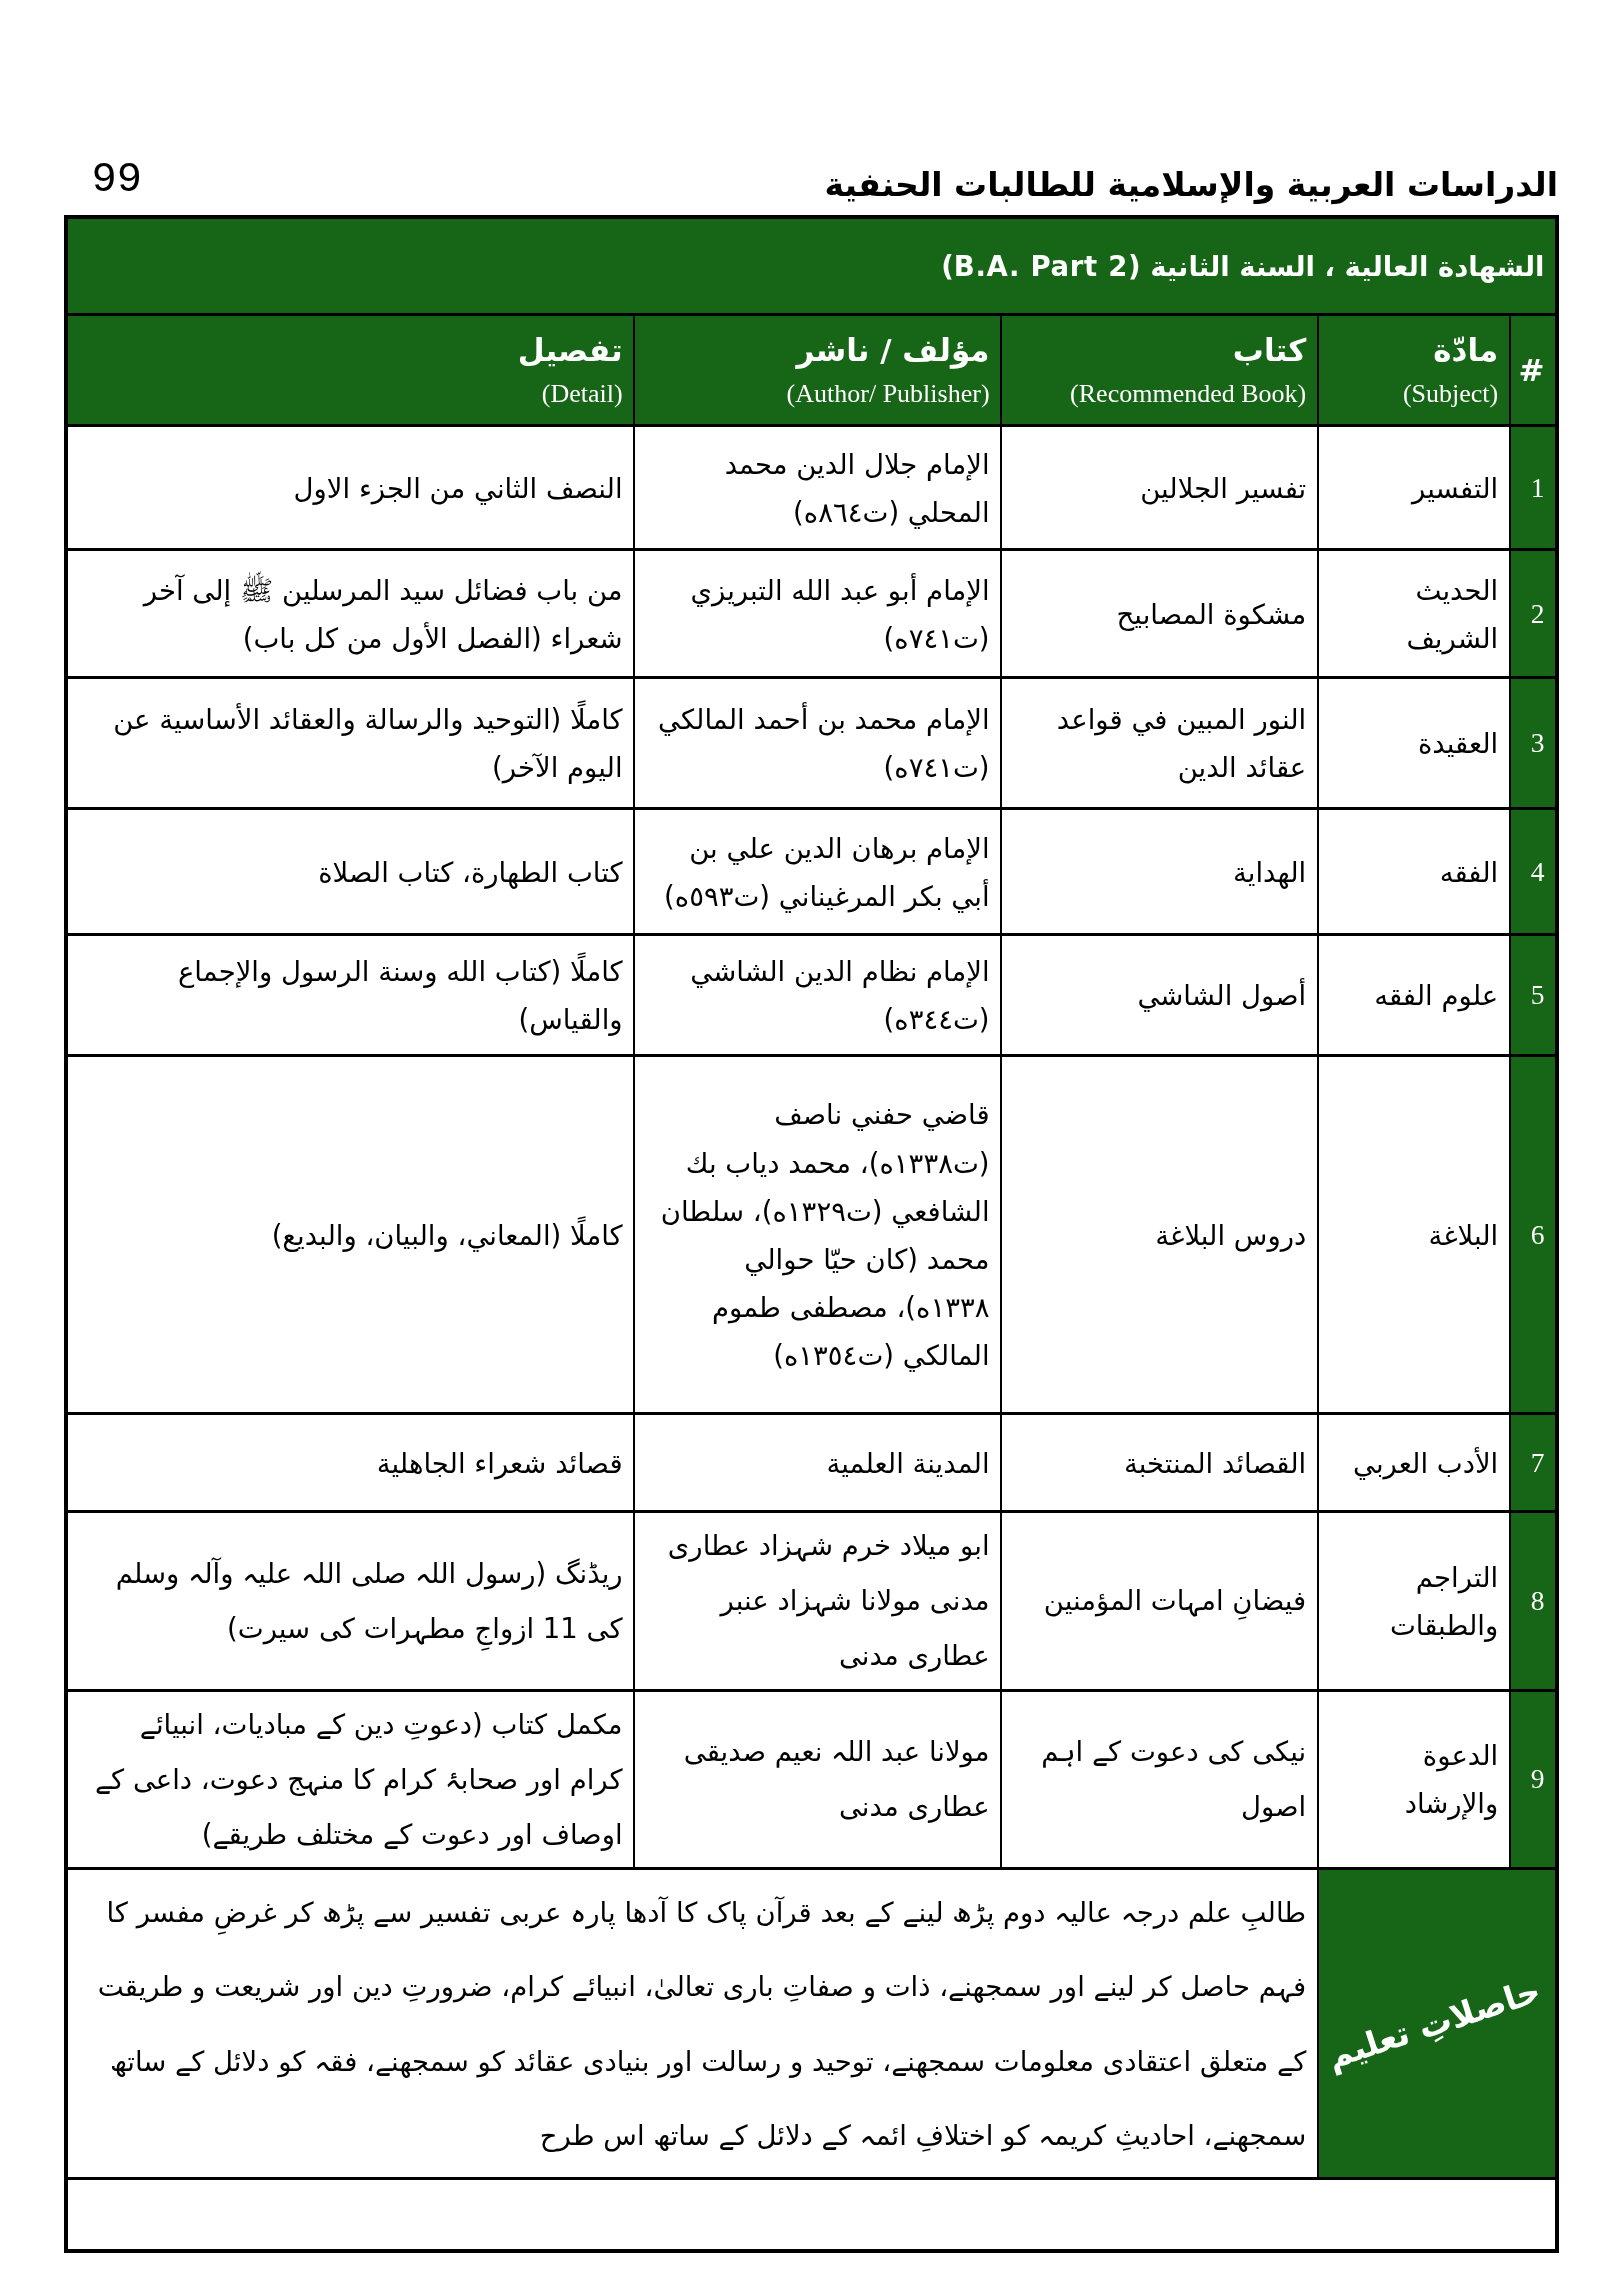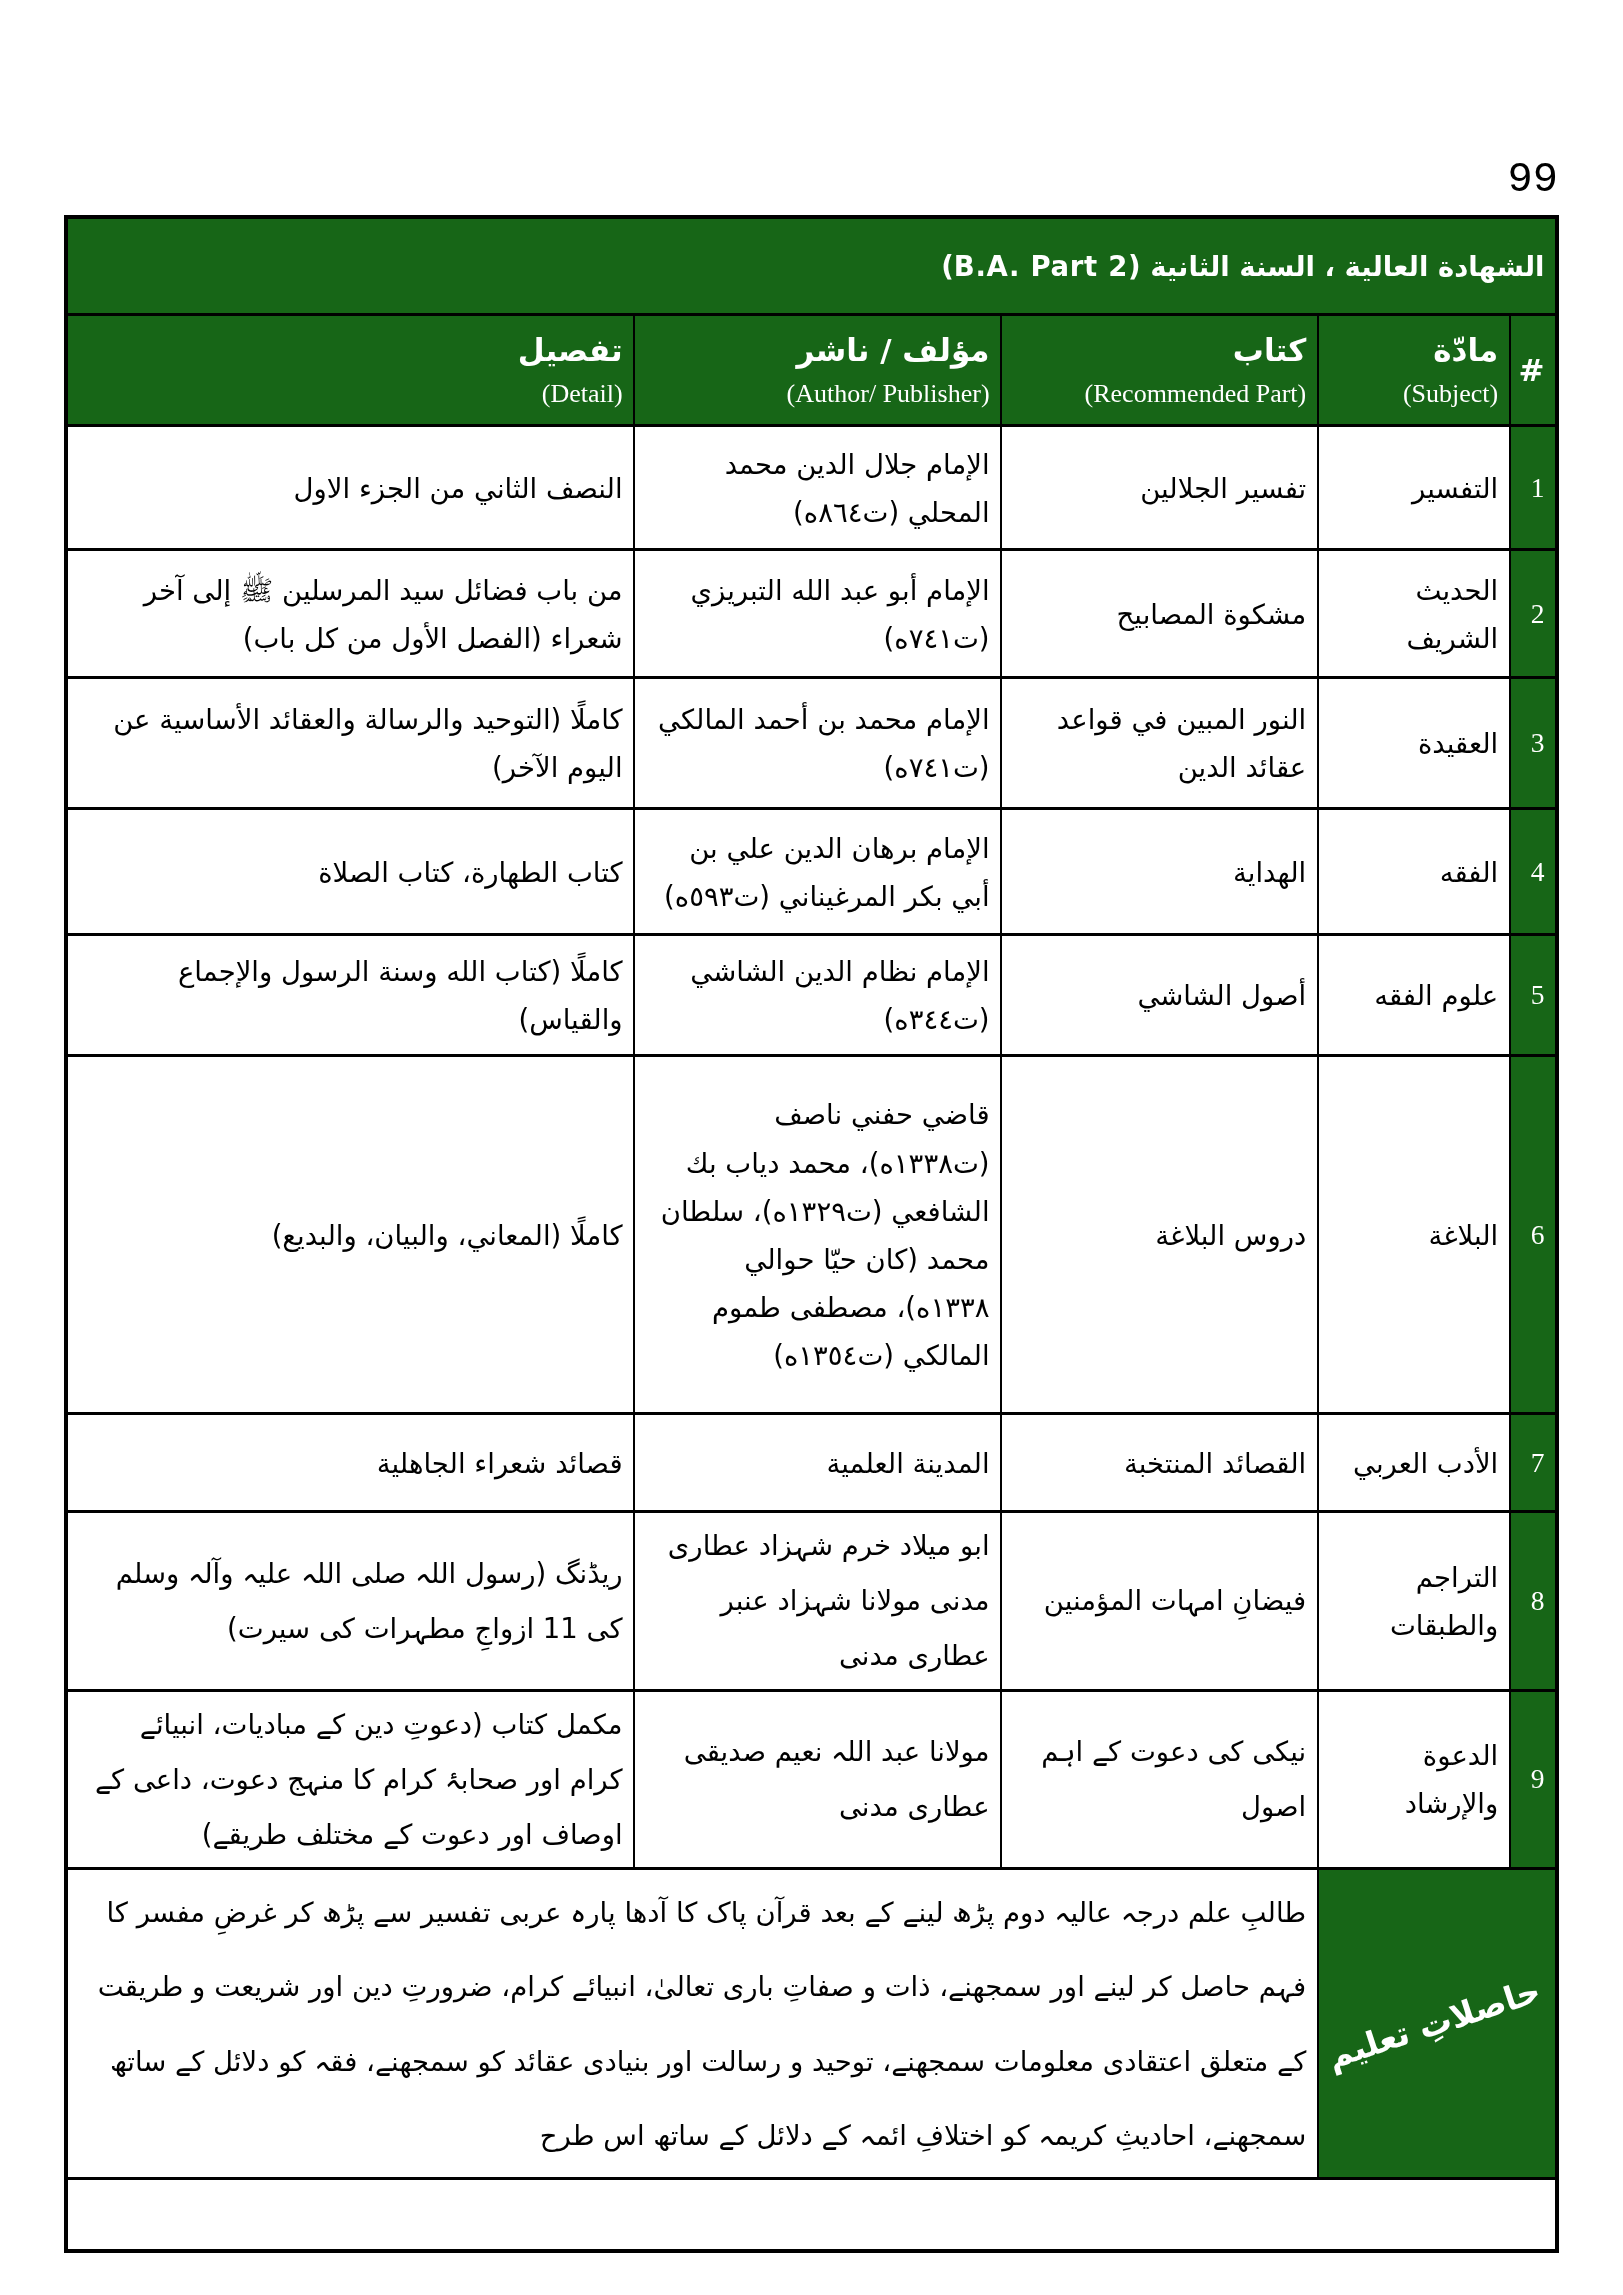--- a/index.html
+++ b/index.html
@@ -85,20 +85,21 @@
     padding:11.8px 22px;
   }
   td.empty-cell { height:58px; background:#ffffff; }
 </style>
 </head>
 <body>
 
 <div class="page">
 
   <div class="topbar">
+    <div class="doc-title">الدراسات العربية والإسلامية للطالبات الحنفية</div>
     <div class="page-number">99</div>
   </div>
 
   <table class="curriculum">
     <colgroup>
       <col style="width:47px">
       <col style="width:191px">
       <col style="width:315px">
       <col style="width:365px">
       <col style="width:565px">
@@ -112,21 +113,21 @@
     <tr>
       <td class="green hdr">
         <div class="hdr-ar">#</div>
       </td>
       <td class="green hdr">
         <div class="hdr-ar">مادّة</div>
         <div class="hdr-en">(Subject)</div>
       </td>
       <td class="green hdr">
         <div class="hdr-ar">كتاب</div>
-        <div class="hdr-en">(Recommended Part)</div>
+        <div class="hdr-en">(Recommended Book)</div>
       </td>
       <td class="green hdr">
         <div class="hdr-ar">مؤلف / ناشر</div>
         <div class="hdr-en">(Author/ Publisher)</div>
       </td>
       <td class="green hdr">
         <div class="hdr-ar">تفصيل</div>
         <div class="hdr-en">(Detail)</div>
       </td>
     </tr>

